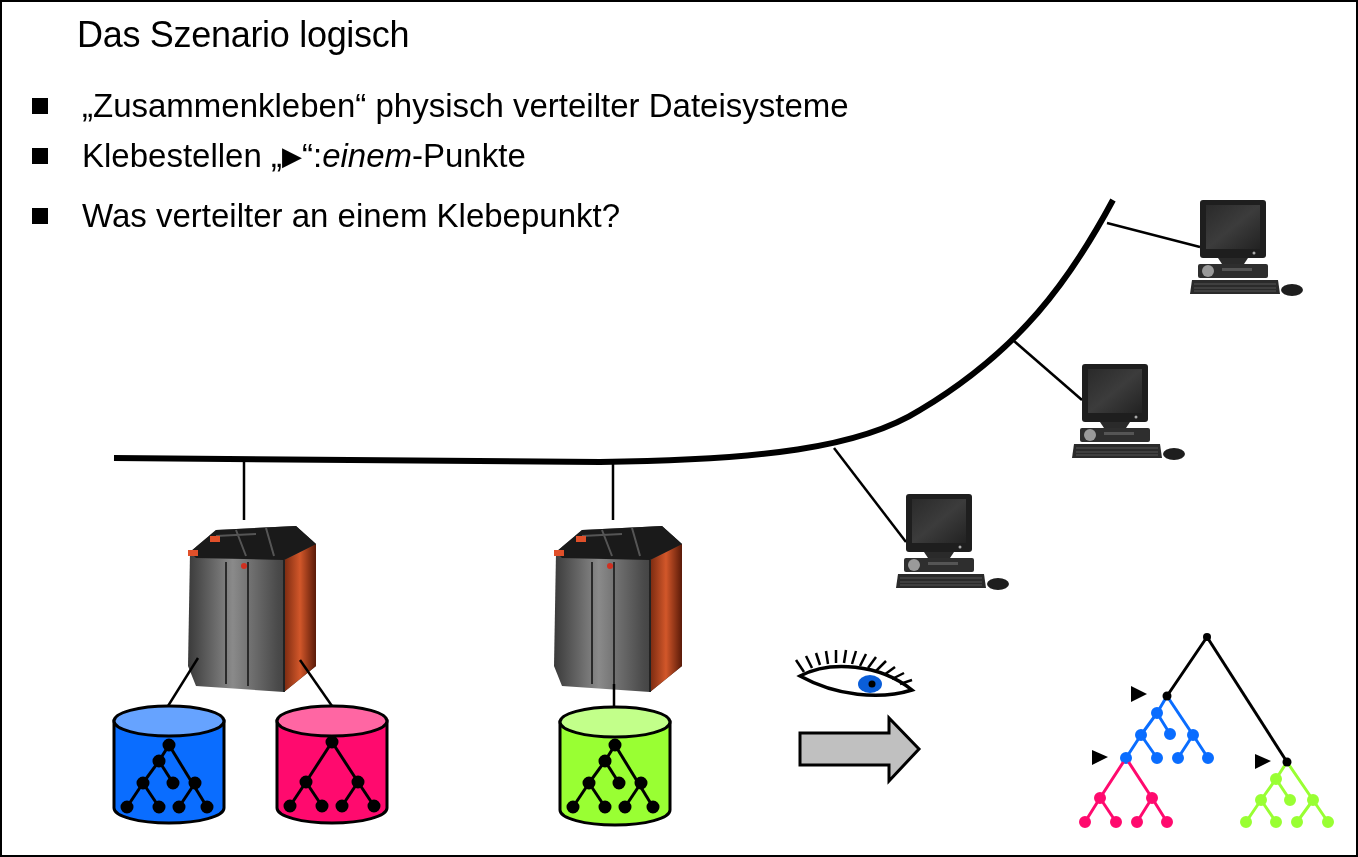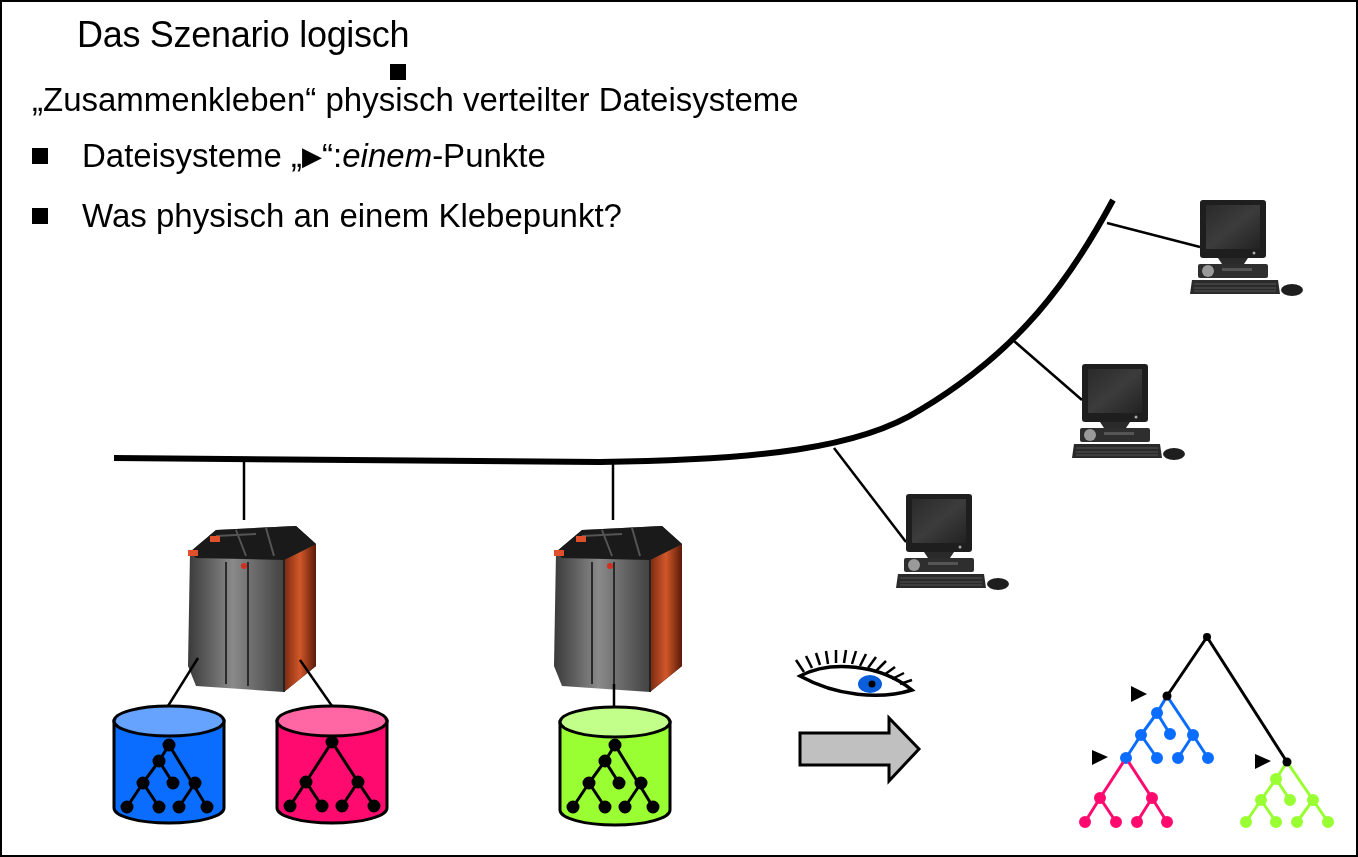--- a/index.html
+++ b/index.html
@@ -4,46 +4,46 @@
 <style>
   html, body { margin: 0; padding: 0; background: #ffffff; }
   body { width: 1358px; height: 857px; position: relative; overflow: hidden;
          font-family: "Liberation Sans", sans-serif; color: #000; }
   .frame { position: absolute; left: 0; top: 0; width: 1354px; height: 853px;
            border: 2px solid #000; border-right-width: 2px; box-sizing: content-box; }
   .title { position: absolute; left: 33px; top: 10px; font-size: 36px; line-height: 50px;
            letter-spacing: -0.3px; margin-left: 44px; }
   .bullet { position: absolute; left: 32px; font-size: 33px; line-height: 40px; display: flex; align-items: center; }
   .bullet .sq { width: 16px; height: 16px; background: #000; display: inline-block; margin-right: 34px; }
-  .b1 { top: 64px; flex-direction: column; } .b2 { top: 136px; } .b3 { top: 196px; }
+  .b1 { top: 86px; } .b2 { top: 136px; } .b3 { top: 196px; }
   .it { font-style: italic; }
   svg.diagram { position: absolute; left: 0; top: 0; }
 </style>
 </head>
 <body>
 
 <div class="frame"></div>
 
 <div class="title">Das Szenario logisch</div>
 
 <div class="bullet b1">
   <span class="sq"></span>
   <span>„Zusammenkleben“ physisch verteilter Dateisysteme</span>
 </div>
 <div class="bullet b2">
   <span class="sq"></span>
-  <span>Dateisysteme „</span>
+  <span>Klebestellen „</span>
     <span style="font-size:26px">▶</span>
     <span>“: </span>
     <span class="it">einem</span>
     <span>-Punkte</span>
 </div>
 <div class="bullet b3">
   <span class="sq"></span>
-  <span>Was physisch an einem Klebepunkt?</span>
+  <span>Was verteilter an einem Klebepunkt?</span>
 </div>
 
 <svg class="diagram" width="1358" height="857" viewBox="0 0 1358 857">
   <defs>
     <linearGradient id="srvFront" x1="0" y1="0" x2="1" y2="0">
       <stop offset="0" stop-color="#3a3a3a"></stop>
       <stop offset="0.35" stop-color="#8a8a8a"></stop>
       <stop offset="0.7" stop-color="#4a4a4a"></stop>
       <stop offset="1" stop-color="#2a2a2a"></stop>
     </linearGradient>

